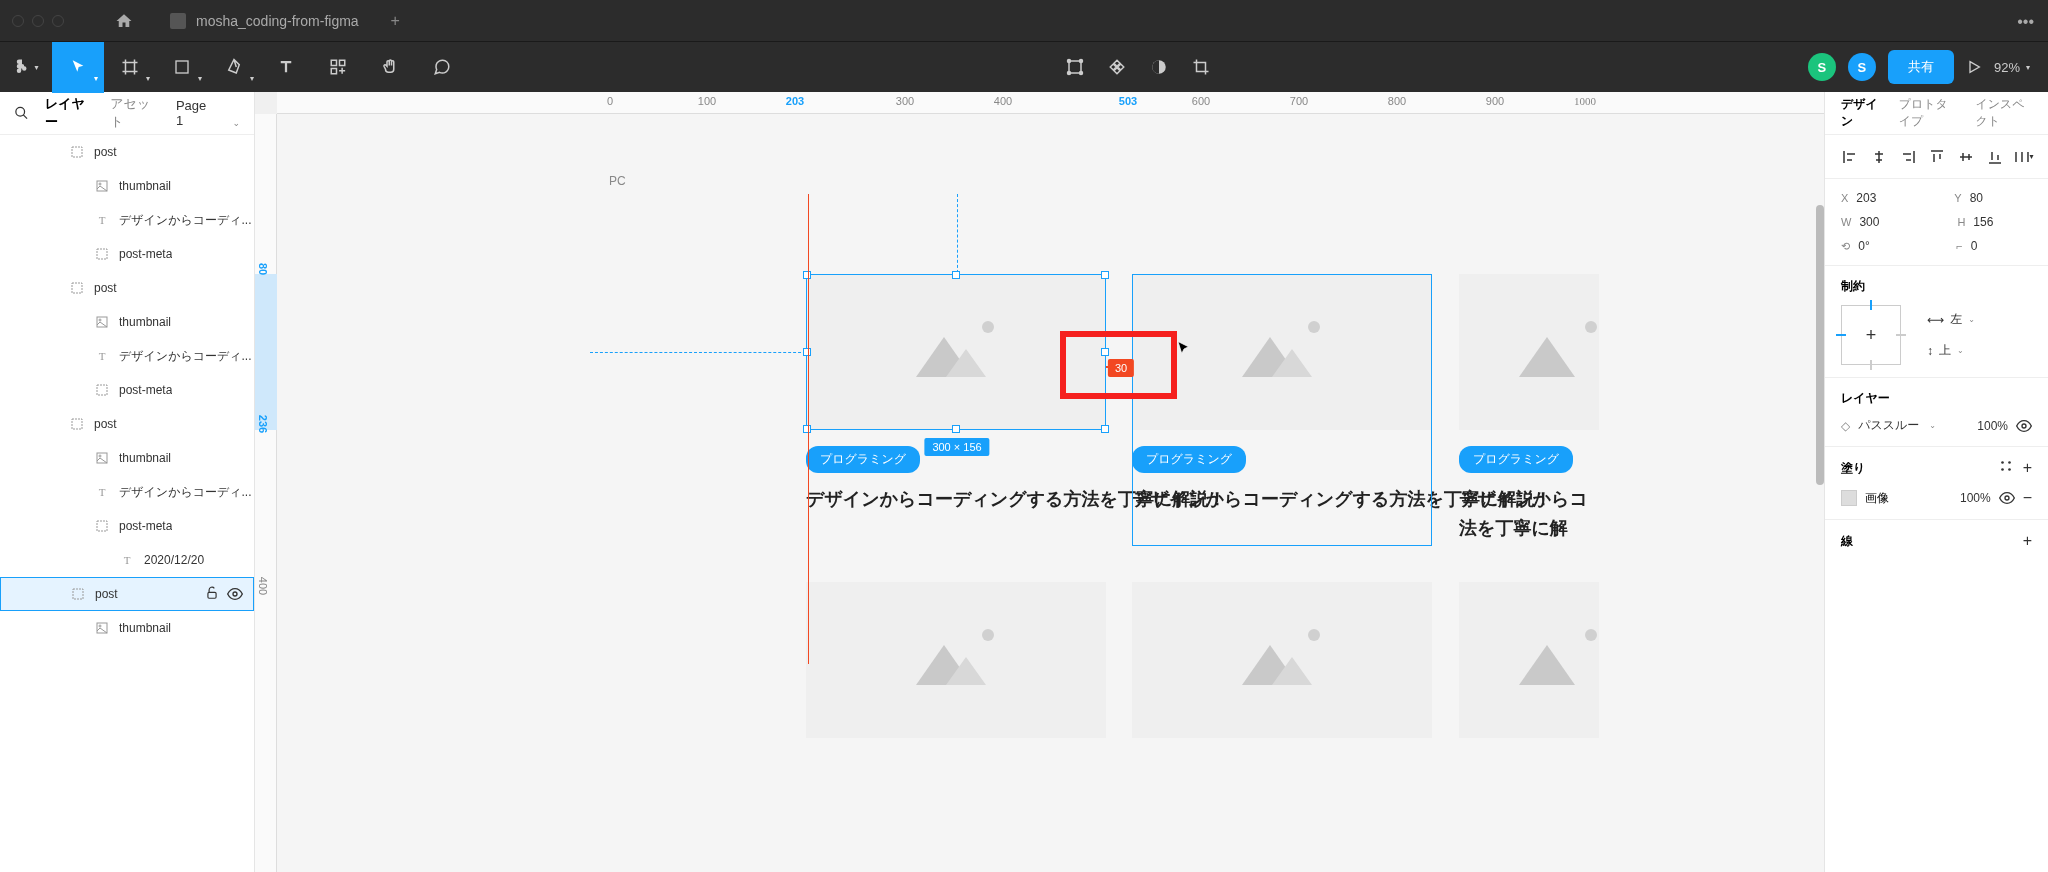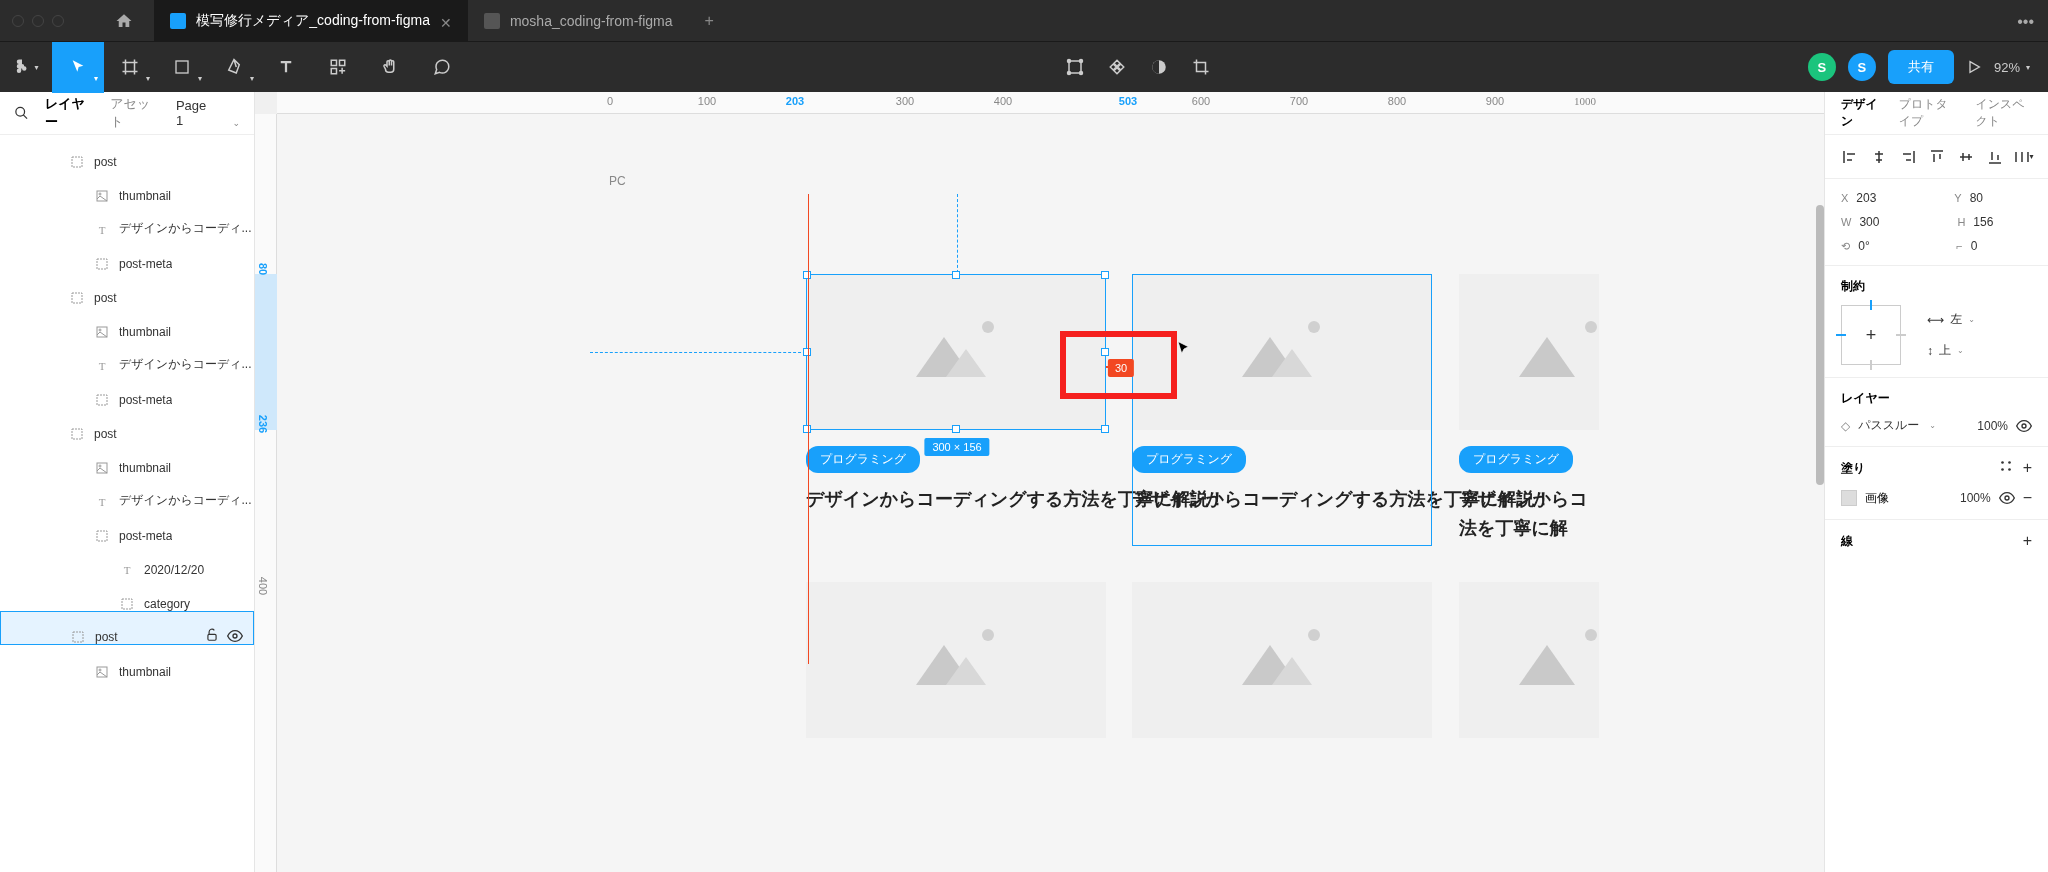--- a/index.html
+++ b/index.html
@@ -37,21 +37,21 @@
 .main { display: flex; height: calc(100% - 92px); }
 
 
 .left-panel { width: 255px; background: #fff; border-right: 1px solid #e5e5e5; display: flex; flex-direction: column; }
 .panel-header { height: 43px; display: flex; align-items: center; padding: 0 14px; gap: 16px; border-bottom: 1px solid #eee; }
 .search-icon { width: 16px; height: 16px; color: #333; }
 .panel-tab { font-size: 13px; color: #888; }
 .panel-tab.active { color: #000; font-weight: 600; }
 .page-selector { margin-left: auto; font-size: 13px; color: #333; display: flex; align-items: flex-end; gap: 20px; }
 .layer-list { flex: 1; overflow-y: auto; }
-.layer-item { height: 34px; display: flex; align-items: flex-end; padding-left: 70px; gap: 10px; font-size: 12px; color: #333; position: relative; }
+.layer-item { height: 34px; display: flex; align-items: center; padding-left: 70px; gap: 10px; font-size: 12px; color: #333; position: relative; }
 .layer-item.selected { background: #e5f3ff; border: 1px solid #18a0fb; }
 .layer-item.indent2 { padding-left: 95px; }
 .layer-item.indent3 { padding-left: 120px; }
 .layer-icon { width: 14px; height: 14px; display: flex; align-items: center; justify-content: center; color: #888; flex-shrink: 0; }
 .layer-label { white-space: nowrap; overflow: hidden; text-overflow: ellipsis; }
 .layer-actions { position: absolute; right: 10px; display: flex; gap: 8px; }
 
 
 .canvas-wrap { flex: 1; position: relative; background: #f0f0f0; overflow: hidden; }
 .ruler-h { position: absolute; top: 0; left: 22px; right: 0; height: 22px; background: #fafafa; border-bottom: 1px solid #ddd; display: flex; }
@@ -122,25 +122,20 @@
     <div class="traffic-light"></div>
     <div class="traffic-light"></div>
     <div class="traffic-light"></div>
   </div>
   <div class="home-icon">
     <svg width="18" height="18" viewBox="0 0 24 24" fill="#aaa">
         <path d="M10 20v-6h4v6h5v-8h3L12 3 2 12h3v8z"></path>
       </svg>
   </div>
   <div class="tabs">
-    <div class="tab active">
-      <div class="tab-icon"></div>
-      <span>模写修行メディア_coding-from-figma</span>
-      <span class="tab-close">✕</span>
-    </div>
     <div class="tab">
       <div class="tab-icon inactive"></div>
       <span>mosha_coding-from-figma</span>
     </div>
     <div class="add-tab">+</div>
   </div>
   <div class="overflow-menu">•••</div>
 </div>
 
 <div class="toolbar">
@@ -352,28 +347,20 @@
               <rect x="1" y="1" width="10" height="10" stroke-dasharray="2 1"></rect>
             </svg>
           </span>
           <span class="layer-label">post-meta</span>
         </div>
         <div class="layer-item indent3">
           <span class="layer-icon">
             <span style="font-size:11px;color:#999;font-family:serif">T</span>
           </span>
           <span class="layer-label">2020/12/20</span>
-        </div>
-        <div class="layer-item indent3">
-          <span class="layer-icon">
-            <svg width="12" height="12" viewBox="0 0 12 12" stroke="#999" fill="none">
-              <rect x="1" y="1" width="10" height="10" stroke-dasharray="2 1"></rect>
-            </svg>
-          </span>
-          <span class="layer-label">category</span>
         </div>
         <div class="layer-item indent1 selected">
           <span class="layer-icon">
             <svg width="12" height="12" viewBox="0 0 12 12" stroke="#999" fill="none">
               <rect x="1" y="1" width="10" height="10" stroke-dasharray="2 1"></rect>
             </svg>
           </span>
           <span class="layer-label">post</span>
           <div class="layer-actions">
             <svg width="14" height="14" viewBox="0 0 24 24" stroke="#333" fill="none" stroke-width="2">

